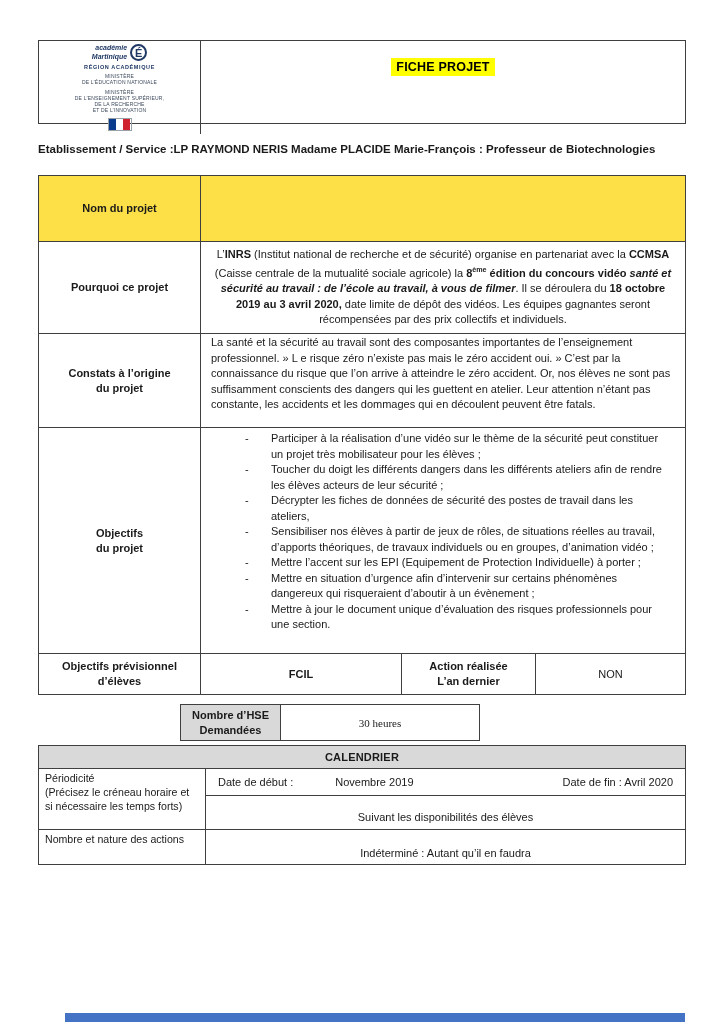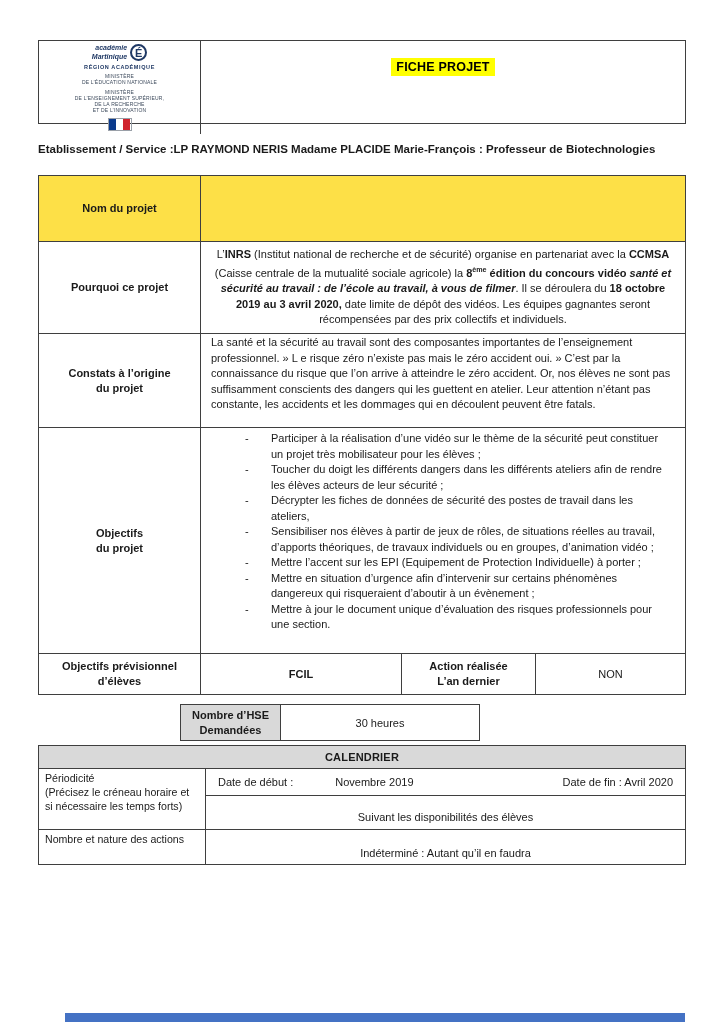--- a/index.html
+++ b/index.html
@@ -47,21 +47,21 @@
   .r4 { height:226px; }
   .objectifs { padding:3px 22px 0 44px; }
   .obj-item { display:grid; grid-template-columns:26px 1fr; line-height:15.5px; }
   .r5 { height:41px; grid-template-columns:162px 201px 134px 1fr; }
   .r5 .cell { border-right:1px solid #3f3f3f; display:flex; align-items:center; justify-content:center; text-align:center; white-space:pre-line; line-height:1.35; }
   .r5 .cell:last-child { border-right:none; }
   .r5 .bold { font-weight:bold; }
   
   .hse-table { position:absolute; top:704px; left:180px; width:300px; height:37px; border:1px solid #3f3f3f; display:grid; grid-template-columns:100px 1fr; font-size:11px; }
   .hse-label { background:#d9d9d9; border-right:1px solid #3f3f3f; font-weight:bold; text-align:center; display:flex; align-items:center; justify-content:center; white-space:pre-line; line-height:1.3; }
-  .hse-value { display:flex; align-items:center; justify-content:center; }
+  .hse-value { display:flex; align-items:center; justify-content:center;font-family:Liberation Serif, serif; }
   
   .cal-table { position:absolute; top:745px; left:38px; width:648px; border:1px solid #3f3f3f; font-size:11px; }
   .cal-header { height:23px; background:#d9d9d9; font-weight:bold; display:flex; align-items:center; justify-content:center; border-bottom:1px solid #3f3f3f; letter-spacing:.2px; }
   .cal-row1 { display:grid; grid-template-columns:167px 1fr; }
   .cal-label { border-right:1px solid #3f3f3f; padding:3px 6px; line-height:1.3; white-space:pre-line; font-size:10.6px; }
   .cal-right { display:flex; flex-direction:column;gap:8px; }
   .cal-dates { height:27px; border-bottom:1px solid #3f3f3f; display:flex; align-items:center; justify-content:space-between; padding:0 12px; }
   .ddv { margin-left:42px; }
   .cal-dispo { height:25px; display:flex; align-items:center; justify-content:center; }
   .cal-row2 { display:grid; grid-template-columns:167px 1fr; border-top:1px solid #3f3f3f; height:35px; }

